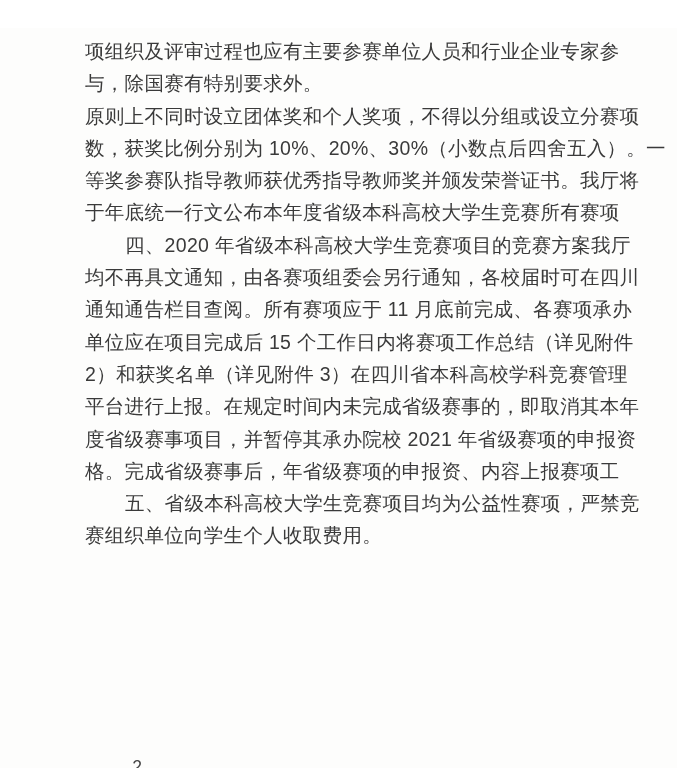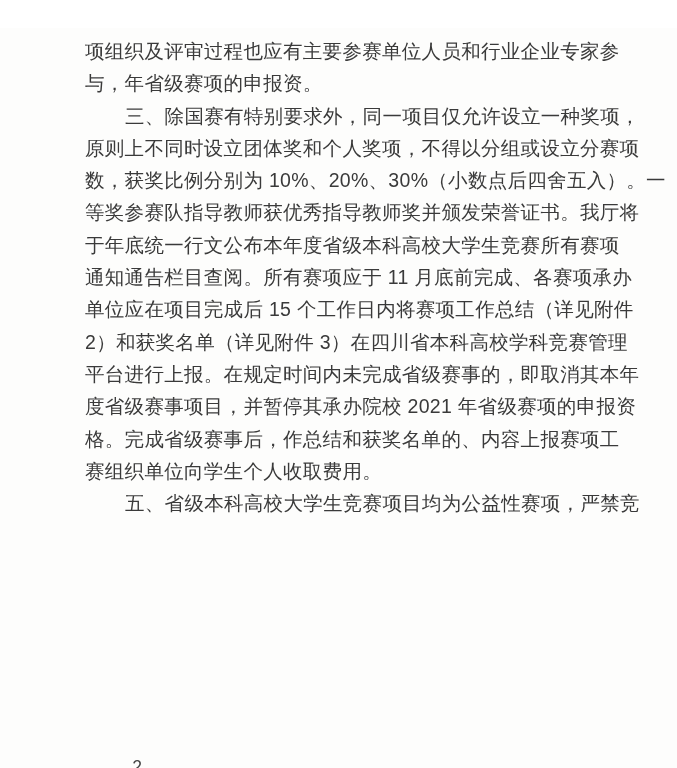--- a/index.html
+++ b/index.html
@@ -50,29 +50,30 @@
     color: #454545;
     filter: blur(0.22px);
   }
 </style>
 </head>
 <body>
 
 <div class="page">
   <div class="text-block">
     <div class="line">项组织及评审过程也应有主要参赛单位人员和行业企业专家参</div>
-    <div class="line end">与，年省级赛项的申报资。</div>
-    <div class="line indent">三、除国赛有特别要求外，同一项目仅允许设立一种奖项，</div>
+    <div class="line end">与，除国赛有特别要求外。</div>
     <div class="line">原则上不同时设立团体奖和个人奖项，不得以分组或设立分赛项</div>
     <div class="line">数，获奖比例分别为 10%、20%、30%（小数点后四舍五入）。一</div>
     <div class="line">等奖参赛队指导教师获优秀指导教师奖并颁发荣誉证书。我厅将</div>
     <div class="line">于年底统一行文公布本年度省级本科高校大学生竞赛所有赛项</div>
+    <div class="line indent">四、2020 年省级本科高校大学生竞赛项目的竞赛方案我厅</div>
+    <div class="line">均不再具文通知，由各赛项组委会另行通知，各校届时可在四川</div>
     <div class="line">通知通告栏目查阅。所有赛项应于 11 月底前完成、各赛项承办</div>
     <div class="line">单位应在项目完成后 15 个工作日内将赛项工作总结（详见附件</div>
     <div class="line">2）和获奖名单（详见附件 3）在四川省本科高校学科竞赛管理</div>
     <div class="line">平台进行上报。在规定时间内未完成省级赛事的，即取消其本年</div>
     <div class="line">度省级赛事项目，并暂停其承办院校 2021 年省级赛项的申报资</div>
-    <div class="line">格。完成省级赛事后，作总结和获奖名单的、内容上报赛项工</div>
+    <div class="line">格。完成省级赛事后，年省级赛项的申报资、内容上报赛项工</div>
+    <div class="line indent">五、省级本科高校大学生竞赛项目均为公益性赛项，严禁竞</div>
     <div class="line end">赛组织单位向学生个人收取费用。</div>
-    <div class="line indent">五、省级本科高校大学生竞赛项目均为公益性赛项，严禁竞</div>
   </div>
   <div class="footer">— 2 —</div>
 </div>
 
 </body></html>

